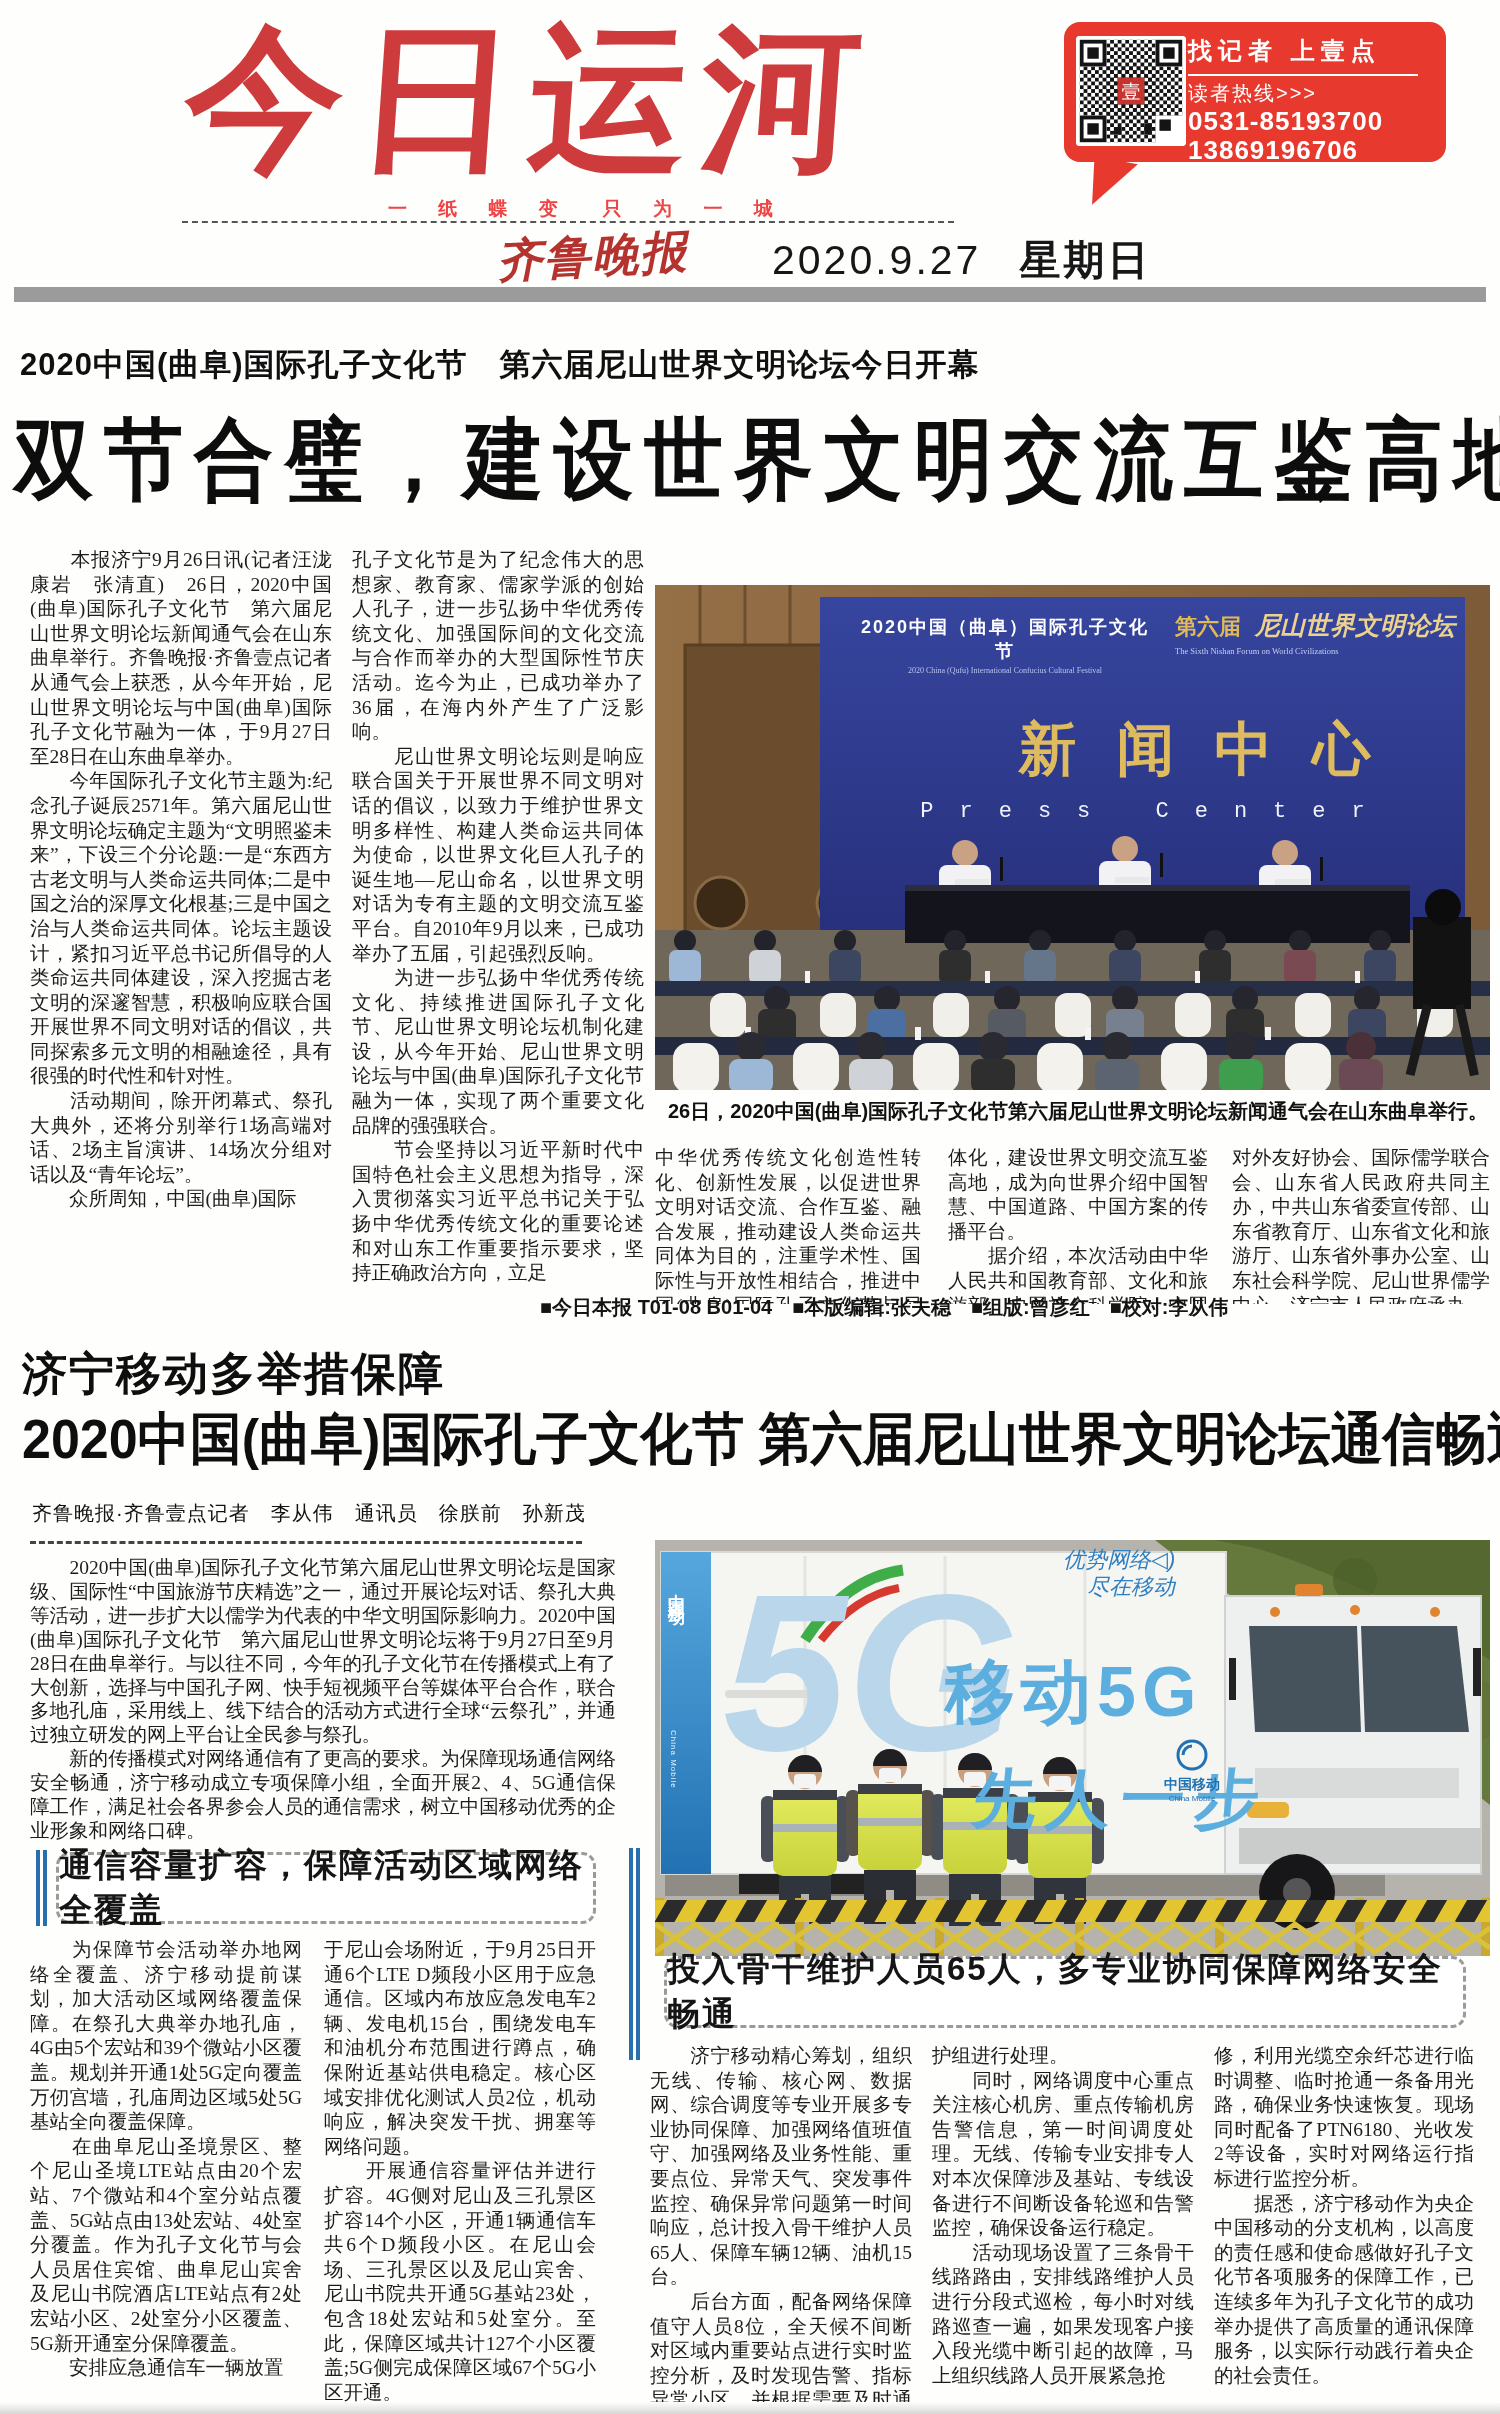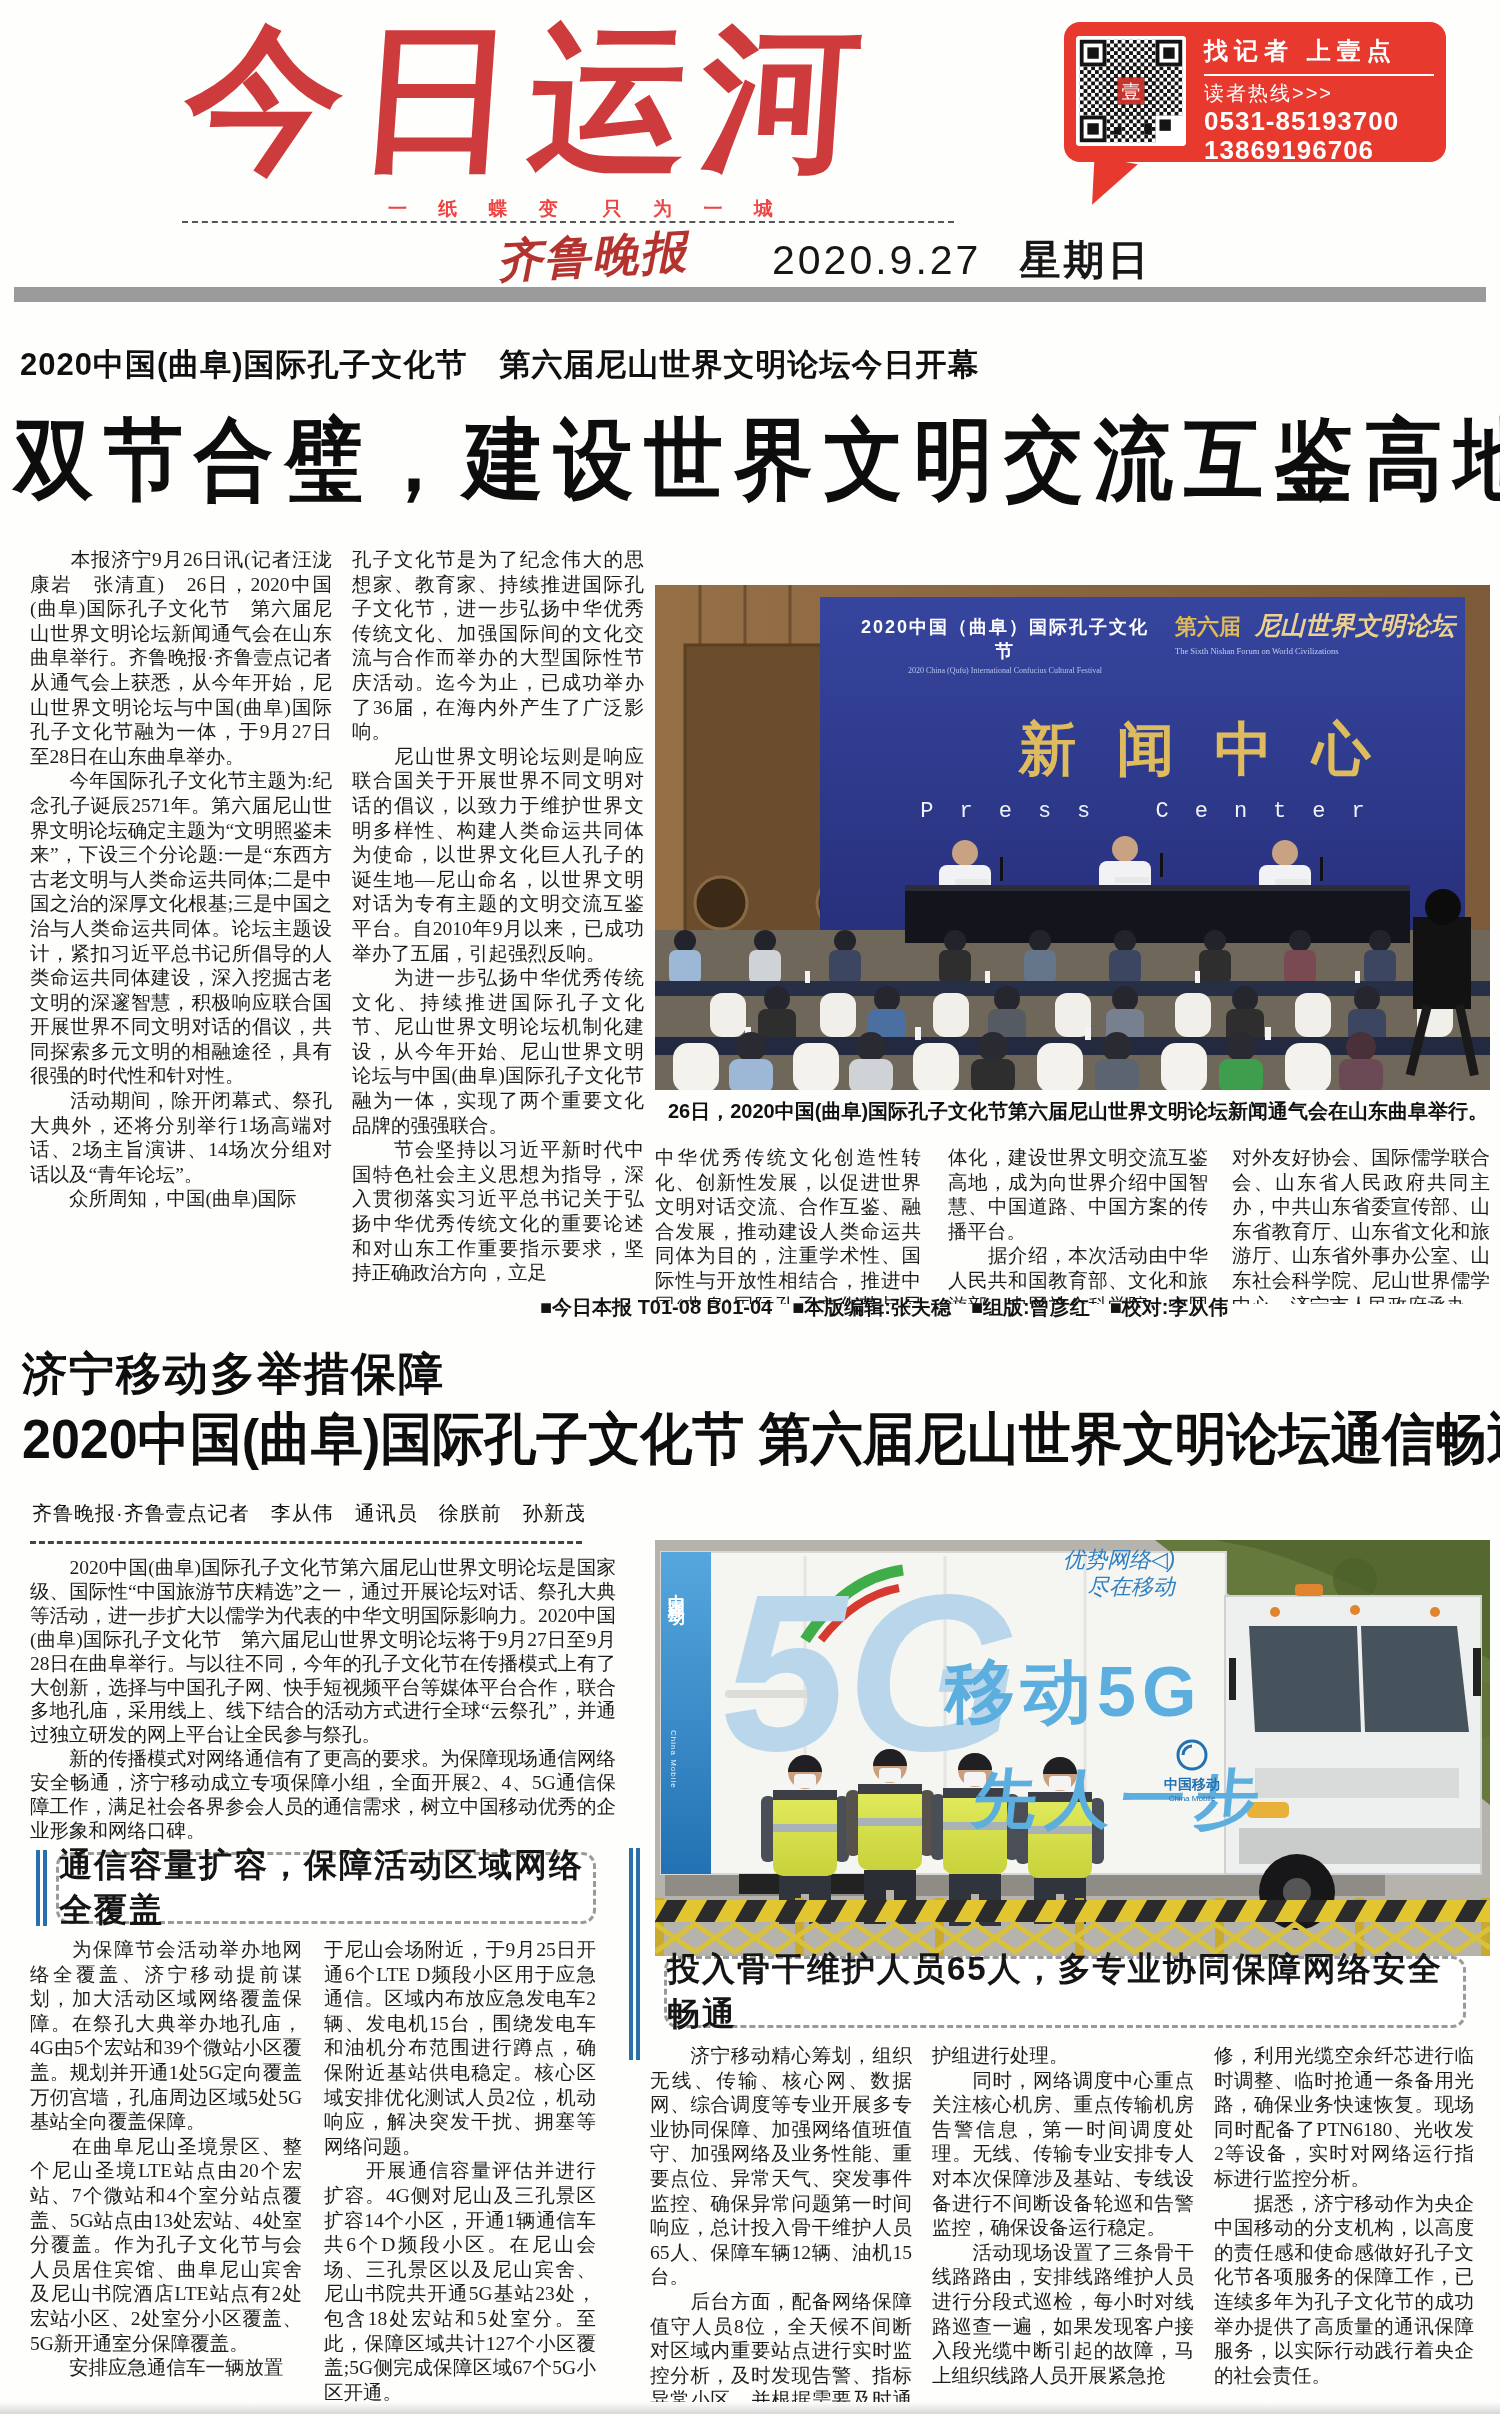--- a/index.html
+++ b/index.html
@@ -13,21 +13,21 @@
     font-family:"Liberation Sans","DejaVu Sans",sans-serif;}
   .mast-dash{position:absolute;left:182px;top:221px;width:772px;border-top:2px dashed #555;}
   .brand-script{position:absolute;left:496px;top:226px;font-size:46px;color:#b5332f;font-style:italic;font-weight:700;
     letter-spacing:2px;transform:rotate(-3deg);}
   .mast-date{position:absolute;left:772px;top:233px;font-size:41px;letter-spacing:3px;color:#171717;
     font-family:"Liberation Sans","DejaVu Sans",sans-serif;font-weight:500;}
   .mast-date .wk{margin-left:38px;font-weight:700;}
   .bubble{position:absolute;left:1064px;top:22px;width:382px;height:140px;background:var(--bubble-red,#e7392d);
     border-radius:16px;display:flex;padding:12px;box-sizing:border-box;}
   .qr{width:110px;height:110px;background:#fff;border-radius:4px;flex:none;margin-top:2px;}
-  .bub-text{margin-left:18px;color:#fff;font-family:"Liberation Sans","DejaVu Sans",sans-serif;}
+  .bub-text{margin-left:2px;color:#fff;font-family:"Liberation Sans","DejaVu Sans",sans-serif;}
   .bub-l1{font-size:24px;font-weight:700;letter-spacing:6px;margin-top:1px;}
   .bub-hr{border-top:2px solid #fff;width:230px;margin:7px 0 4px;}
   .bub-l2{font-size:20px;letter-spacing:2px;}
   .bub-ph{font-size:26px;font-weight:700;line-height:29px;letter-spacing:1px;}
   .bub-tail{position:absolute;left:26px;bottom:-46px;width:0;height:0;border-style:solid;
     border-width:48px 38px 0 6px;border-color:var(--bubble-red,#e7392d) transparent transparent transparent;
     transform:rotate(10deg);}
   .gray-bar{position:absolute;left:14px;top:287px;width:1472px;height:15px;background:#9b9b9b;}
   
   .kicker{position:absolute;left:20px;top:344px;font-family:"Liberation Sans","DejaVu Sans",sans-serif;
@@ -166,21 +166,21 @@
     <div class="kicker">2020中国(曲阜)国际孔子文化节　第六届尼山世界文明论坛今日开幕</div>
     <h1 class="headline1">双节合璧，建设世界文明交流互鉴高地</h1>
 
     <div class="col c1">
         <p class="para">　　本报济宁9月26日讯(记者汪泷　康岩　张清直)　26日，2020中国(曲阜)国际孔子文化节　第六届尼山世界文明论坛新闻通气会在山东曲阜举行。齐鲁晚报·齐鲁壹点记者从通气会上获悉，从今年开始，尼山世界文明论坛与中国(曲阜)国际孔子文化节融为一体，于9月27日至28日在山东曲阜举办。</p>
         <p class="para">　　今年国际孔子文化节主题为:纪念孔子诞辰2571年。第六届尼山世界文明论坛确定主题为“文明照鉴未来”，下设三个分论题:一是“东西方古老文明与人类命运共同体;二是中国之治的深厚文化根基;三是中国之治与人类命运共同体。论坛主题设计，紧扣习近平总书记所倡导的人类命运共同体建设，深入挖掘古老文明的深邃智慧，积极响应联合国开展世界不同文明对话的倡议，共同探索多元文明的相融途径，具有很强的时代性和针对性。</p>
         <p class="para">　　活动期间，除开闭幕式、祭孔大典外，还将分别举行1场高端对话、2场主旨演讲、14场次分组对话以及“青年论坛”。</p>
         <p class="para">　　众所周知，中国(曲阜)国际</p>
       </div>
     <div class="col c2">
-        <p class="para">孔子文化节是为了纪念伟大的思想家、教育家、持续推进国际孔子文化节，进一步弘扬中华优秀传统文化、加强国际间的文化交流与合作而举办的大型国际性节庆活动。迄今为止，已成功举办了36届，在海内外产生了广泛影响。</p>
+        <p class="para">孔子文化节是为了纪念伟大的思想家、教育家、儒家学派的创始人孔子，进一步弘扬中华优秀传统文化、加强国际间的文化交流与合作而举办的大型国际性节庆活动。迄今为止，已成功举办了36届，在海内外产生了广泛影响。</p>
         <p class="para">　　尼山世界文明论坛则是响应联合国关于开展世界不同文明对话的倡议，以致力于维护世界文明多样性、构建人类命运共同体为使命，以世界文化巨人孔子的诞生地—尼山命名，以世界文明对话为专有主题的文明交流互鉴平台。自2010年9月以来，已成功举办了五届，引起强烈反响。</p>
         <p class="para">　　为进一步弘扬中华优秀传统文化、持续推进国际孔子文化节、尼山世界文明论坛机制化建设，从今年开始、尼山世界文明论坛与中国(曲阜)国际孔子文化节融为一体，实现了两个重要文化品牌的强强联合。</p>
         <p class="para">　　节会坚持以习近平新时代中国特色社会主义思想为指导，深入贯彻落实习近平总书记关于弘扬中华优秀传统文化的重要论述和对山东工作重要指示要求，坚持正确政治方向，立足</p>
       </div>
 
     <figure class="photo1">
       <svg class="base" viewBox="0 0 835 505" preserveAspectRatio="none" xmlns="http://www.w3.org/2000/svg">
         <defs>
           <linearGradient id="bd" x1="0" y1="0" x2="0" y2="1">
               <stop offset="0" stop-color="#36459e"></stop>

